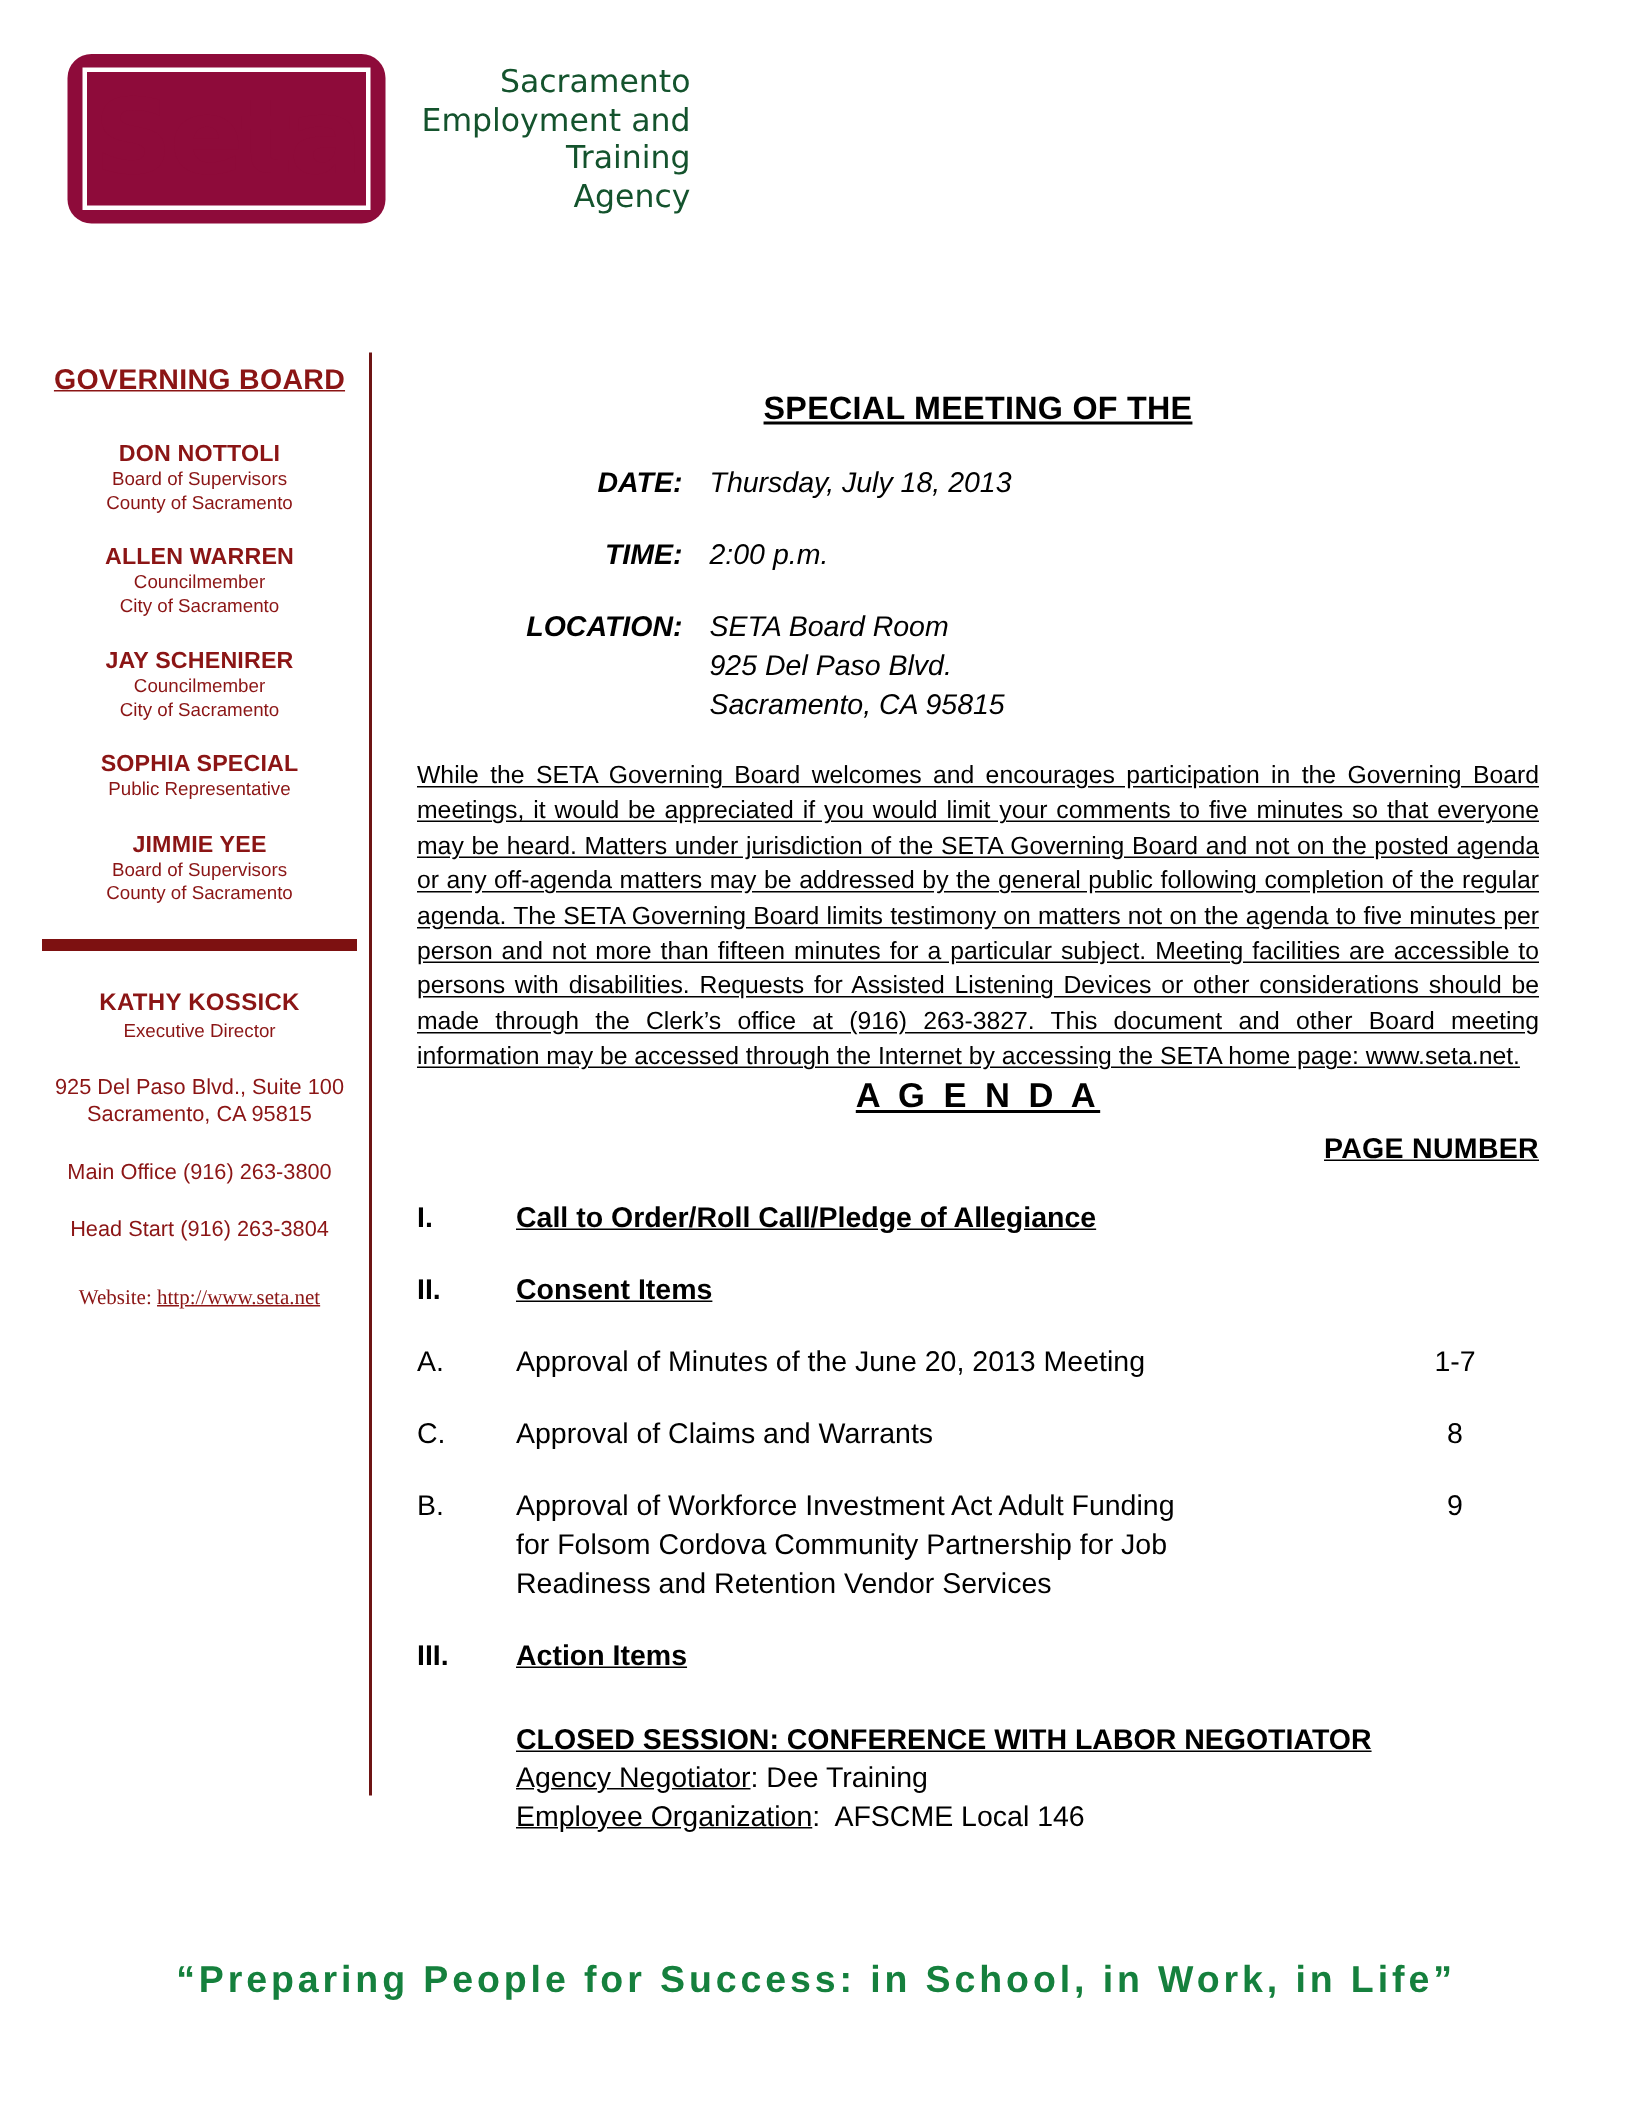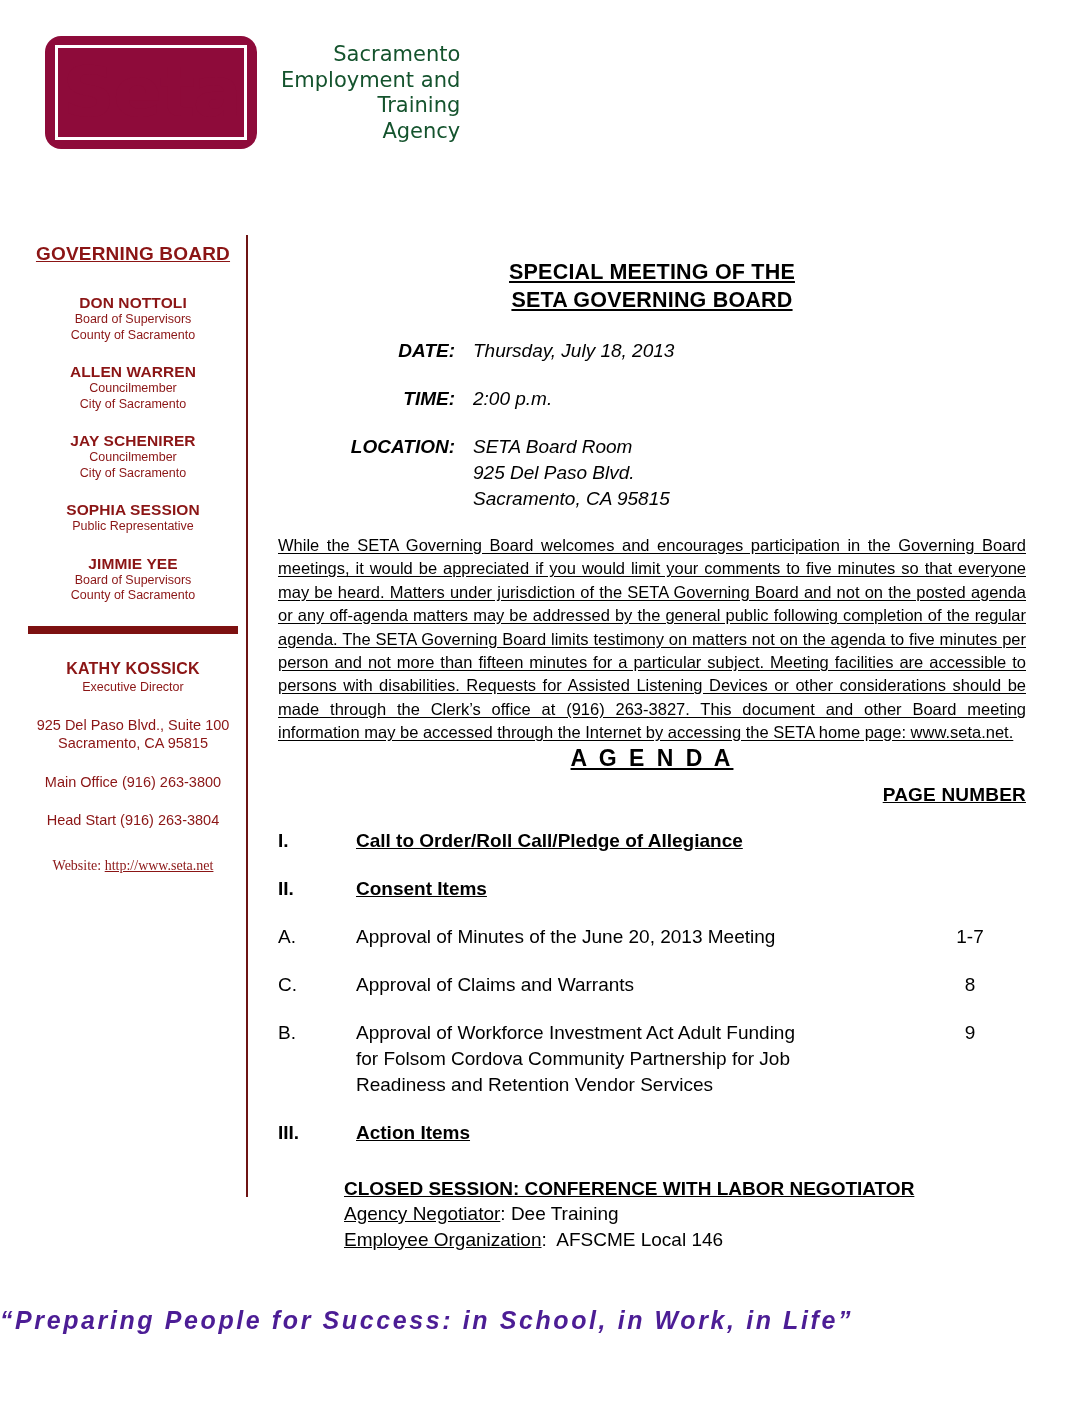--- a/index.html
+++ b/index.html
@@ -222,21 +222,20 @@
     line-height: 26px;
   }
   .agenda-marker.bold {
     font-weight: bold;
   }
   .agenda-text {
     flex: 1 1 auto;
     font-size: 19px;
     line-height: 26px;
     white-space: pre-line;
-    margin-left: 12px;
   }
   .agenda-text.section {
     font-weight: bold;
     text-decoration: underline;
   }
   .agenda-page {
     width: 112px;
     flex: 0 0 auto;
     text-align: center;
     font-size: 19px;
@@ -259,24 +258,24 @@
   .cs-label {
     text-decoration: underline;
   }
 
   
   #tagline {
     position: absolute;
     left: 0;
     right: 0;
     top: 1306px;
-    color: #4c1d95;
+    text-align: center;
+    color: #15803d;
     font-size: 25px;
     font-weight: bold;
-    font-style: italic;
     letter-spacing: 2.6px;
   }
 </style>
 </head>
 <body>
 
 <div id="letterhead">
   <div id="logo-mark">
     <div class="inner-frame">
       <div id="logo-wordmark">Seta</div>
@@ -304,21 +303,21 @@
     <div class="member-role">City of Sacramento</div>
   </div>
 
   <div class="member">
     <div class="member-name">JAY SCHENIRER</div>
     <div class="member-role">Councilmember</div>
     <div class="member-role">City of Sacramento</div>
   </div>
 
   <div class="member">
-    <div class="member-name">SOPHIA SESSION</div>
+    <div class="member-name">SOPHIA SPECIAL</div>
     <div class="member-role">Public Representative</div>
   </div>
 
   <div class="member">
     <div class="member-name">JIMMIE YEE</div>
     <div class="member-role">Board of Supervisors</div>
     <div class="member-role">County of Sacramento</div>
   </div>
 
   <div id="sidebar-divider"></div>
@@ -337,21 +336,20 @@
 
   <div id="sidebar-website"><span>Website: </span><span class="url">http://www.seta.net</span></div>
 </div>
 
 <div id="vertical-rule"></div>
 
 <div id="main">
 
   <div id="meeting-title">
     <span>SPECIAL MEETING OF THE</span><br>
-    <span>SETA GOVERNING BOARD</span>
   </div>
 
   <div id="meeting-details">
     <div class="detail-row">
       <div class="detail-label">DATE:</div>
       <div class="detail-value">Thursday, July 18, 2013</div>
     </div>
     <div class="detail-row">
       <div class="detail-label">TIME:</div>
       <div class="detail-value">2:00 p.m.</div>

